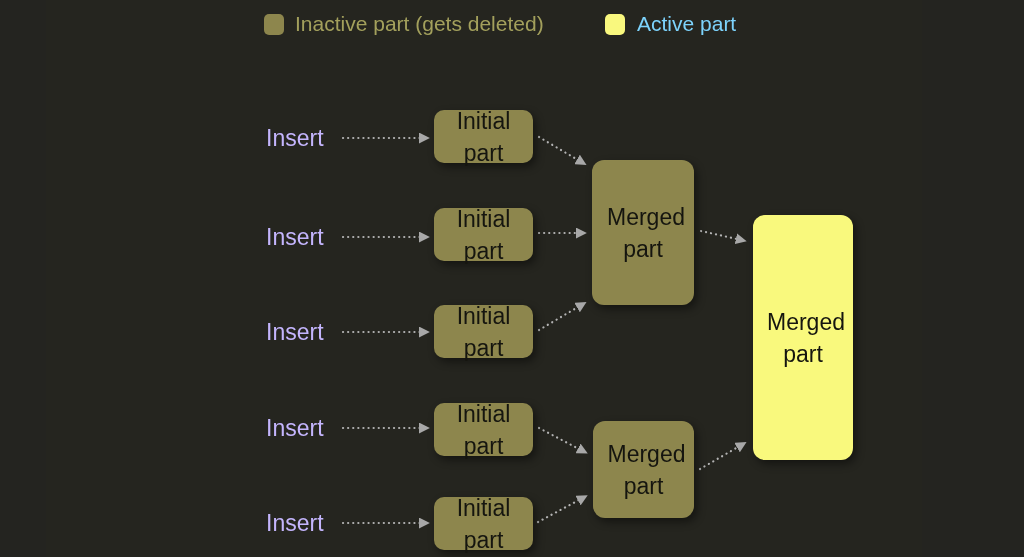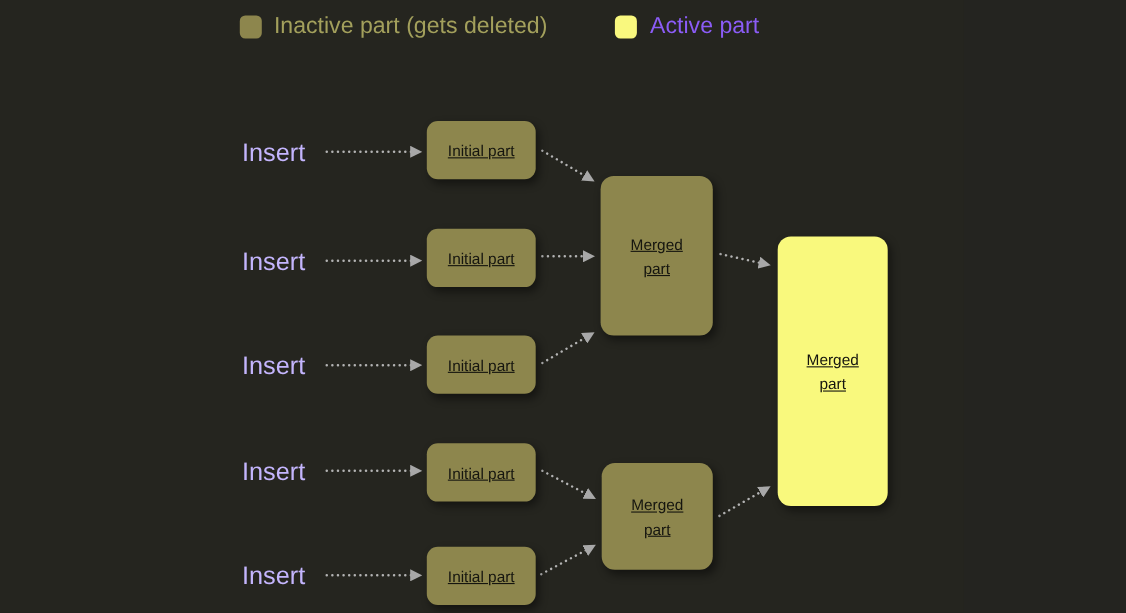--- a/index.html
+++ b/index.html
@@ -3,61 +3,61 @@
 <meta charset="utf-8">
 <style>
   html, body { margin: 0; padding: 0; background: #242420; }
   .canvas {
     position: relative;
     width: 876px;
     height: 557px;
     background: #25251f;
     overflow: hidden;
     font-family: "Liberation Sans", "DejaVu Sans", sans-serif;
+    margin-left: 46px;
   }
 
   
   .legend-swatch {
     position: absolute;
     width: 20px; height: 21px;
     border-radius: 5px;
   }
   .swatch-inactive { background: #8d864d; }
   .swatch-active   { background: #f9f87e; }
   .legend-label {
     position: absolute;
     font-size: 21px;
     line-height: 24px;
     white-space: nowrap;
   }
   .legend-label.inactive { color: #a3a05c; }
-  .legend-label.active   { color: #8b5cf6; }
+  .legend-label.active   { color: #7dd3fc; }
 
   
   .insert-label {
     position: absolute;
     left: 220px;
     color: #c4b5fd;
     font-size: 23px;
     line-height: 28px;
     white-space: nowrap;
   }
 
   
   .node {
     position: absolute;
     display: flex;
     align-items: center;
     justify-content: center;
     text-align: center;
     color: #15150f;
-    font-size: 14px;
-    line-height: 22px;
+    font-size: 23px;
+    line-height: 32px;
     box-shadow: 3px 4px 8px rgba(0,0,0,0.45);
-    text-decoration: underline;
   }
   .node .label { max-width: 72px; }
   .node.inactive { background: #8d864d; }
   .node.active   { background: #f9f97d; }
   .node.initial { left: 388px; width: 99px; height: 53px; border-radius: 10px; }
   .node.merged-top    { left: 546px; top: 160px; width: 102px; height: 145px; border-radius: 12px; }
   .node.merged-bottom { left: 547px; top: 421px; width: 101px; height: 97px;  border-radius: 12px; }
   .node.merged-final  { left: 707px; top: 215px; width: 100px; height: 245px; border-radius: 12px; }
 
   

